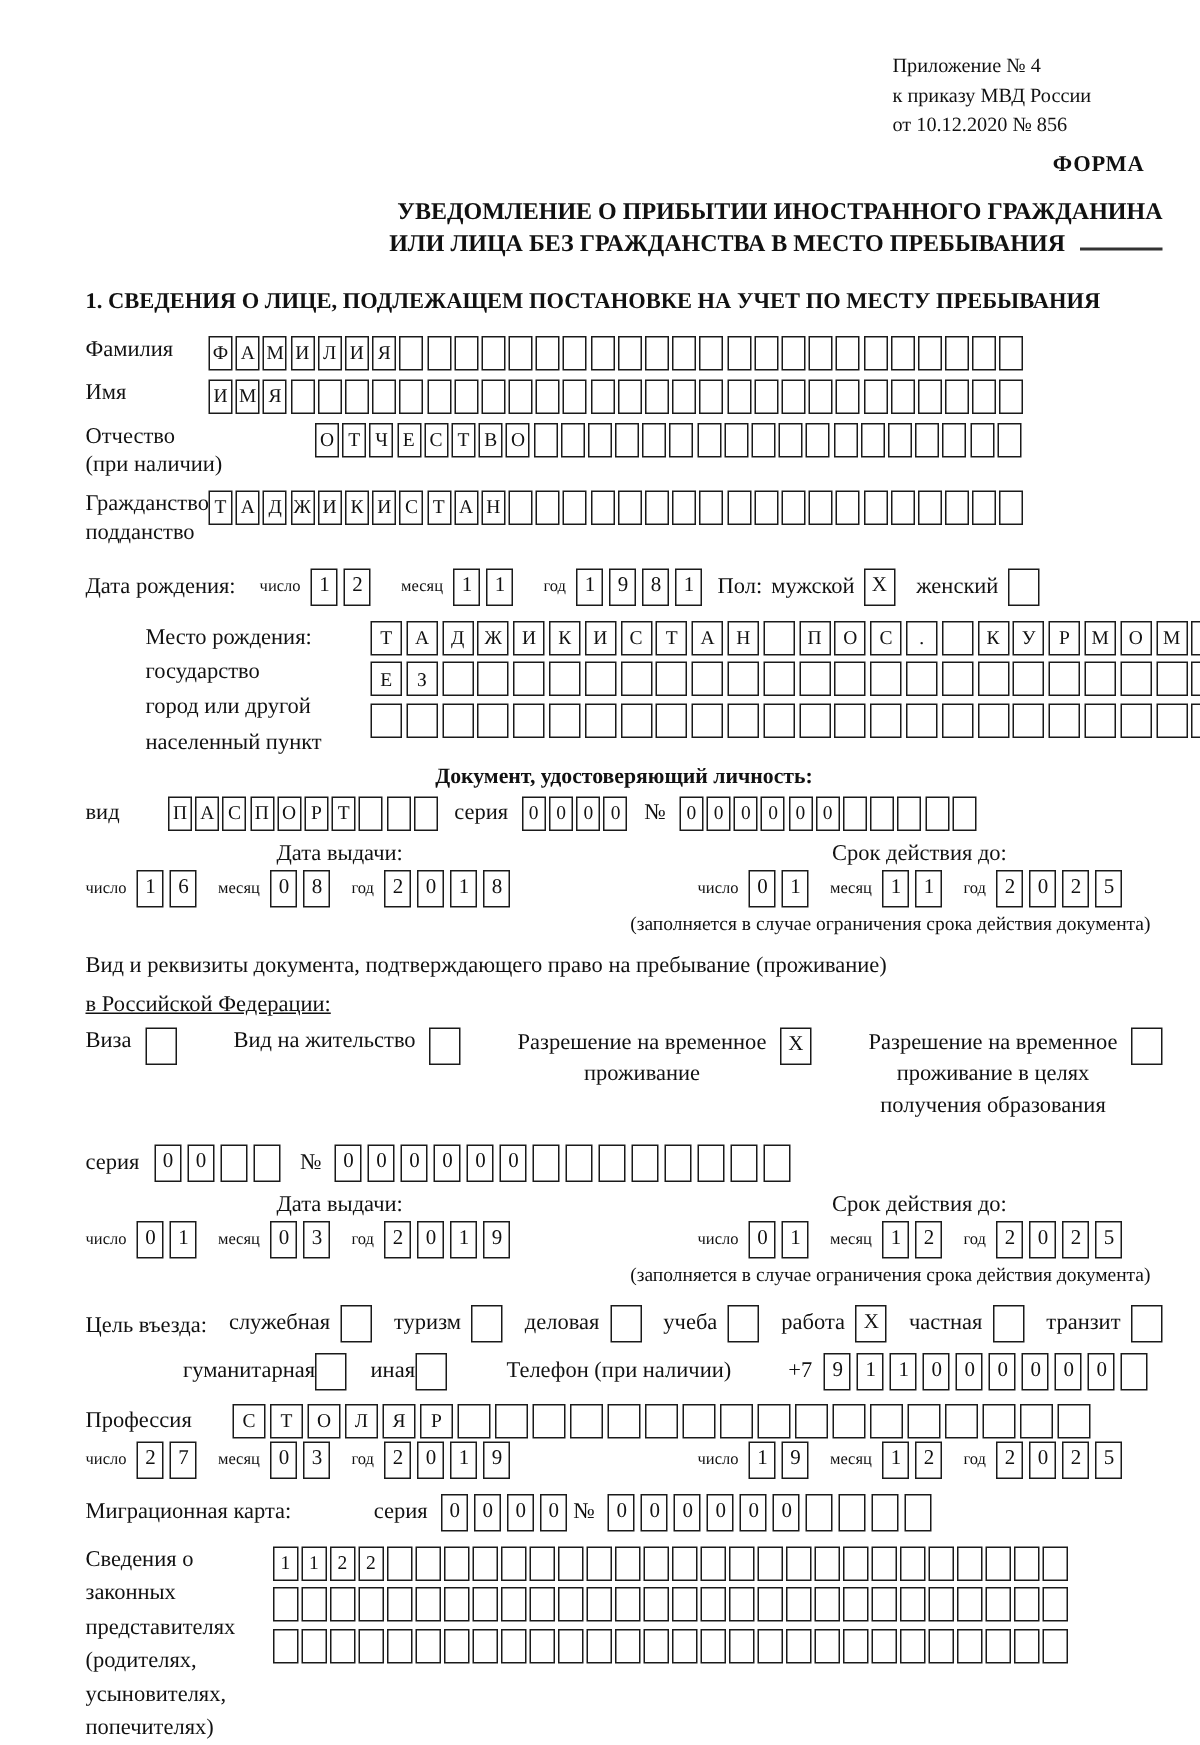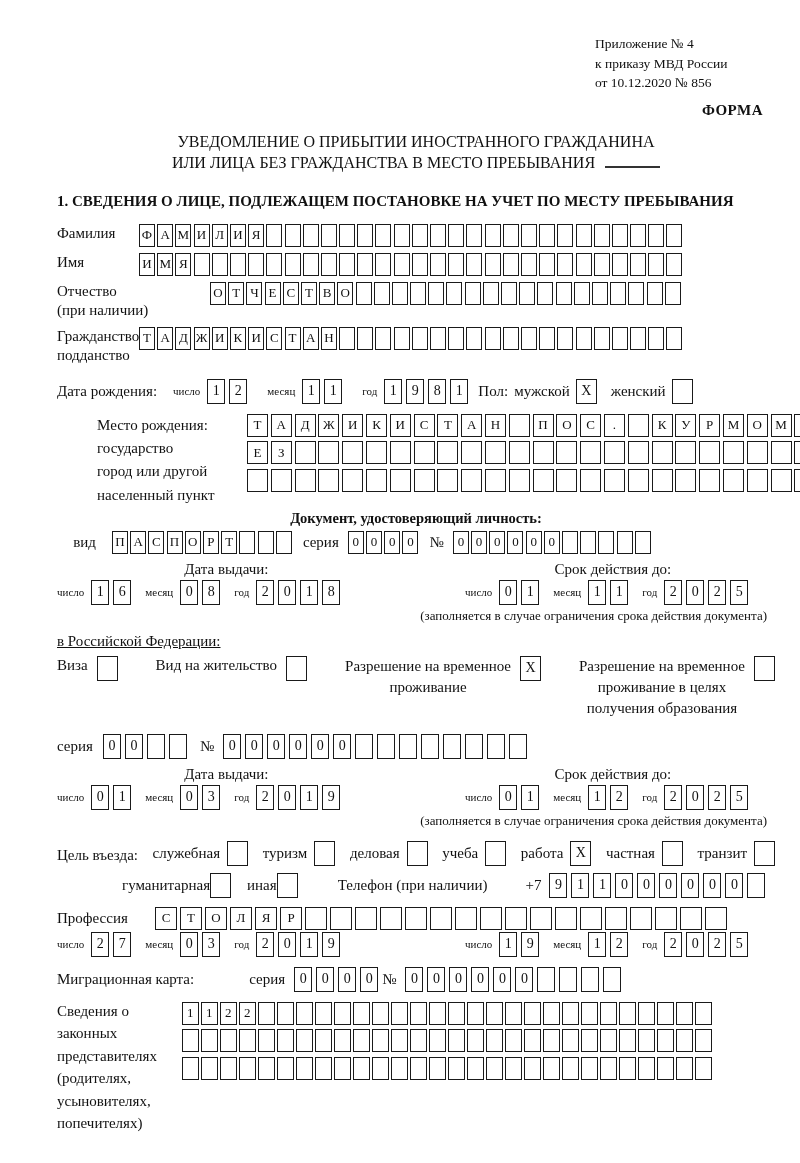--- a/index.html
+++ b/index.html
@@ -10,21 +10,21 @@
     color:#111; font-size:15px;
   }
   .page { width:800px; height:1163px; padding:34px 25px 0 57px; }
 
   
   .hdr-block { margin-left:538px; width:180px; font-size:13.5px; line-height:1.45; }
   .hdr-block .sub { margin-top:5px; }
   .form-label { text-align:right; padding-right:12px; font-weight:bold; font-size:15px; margin-top:9px; letter-spacing:.5px; }
 
   
-  .title { text-align:center; font-weight:normal; font-size:16px; line-height:1.35; margin-top:12px; }
+  .title { text-align:right; font-weight:bold; font-size:16px; line-height:1.35; margin-top:12px; }
   .title-underline { display:inline-block; width:55px; border-bottom:2px solid #333; margin-left:10px; }
   .sec-heading { font-weight:bold; font-size:15px; margin-top:19px; }
 
   
   .row { display:flex; align-items:flex-start; }
   .lbl { font-size:15px; line-height:1.3; flex-shrink:0; }
   .cells { display:flex; flex-wrap:nowrap; }
   .cell {
     width:16px; height:23px; border:1.6px solid #1a1a1a; margin-right:2.2px;
     display:inline-flex; align-items:center; justify-content:center;
@@ -50,21 +50,21 @@
   .r-birthdate { margin-top:13px; align-items:center; }
   .r-birthdate > * { margin-right:6px; }
   .dl { font-size:11px; margin:0 7px 0 10px; flex-shrink:0; }
   .dl.first { margin-left:0; }
   .b-birthplace { margin-top:10px; }
   .b-birthplace .lbl { width:150px; line-height:1.55;margin-left:40px; }
   .cellstack > .cells { margin-bottom:4.5px; }
 
   .doc-heading { text-align:center; font-weight:bold; font-size:14.5px; margin-top:3px; }
   .r-vid { margin-top:4px; align-items:center; }
-  .r-vid .lbl-vid { width:55px;text-align:center; }
+  .r-vid .lbl-vid { width:55px; }
   .inline-lbl { margin:0 9px; flex-shrink:0; }
 
   .date-hdr { display:flex; font-size:15px; margin-top:7px; }
   .dh-left { width:345px; text-align:center; }
   .dh-right { width:330px; text-align:center; margin-left:55px; }
   .date-vals { display:flex; margin-top:2px; align-items:center; }
   .dg { display:flex; align-items:center; }
   .dg-left { width:360px; }
   .dg-right { margin-left:48px; }
   .note-right { font-size:13px; text-align:right; padding-right:8px; margin-top:3px; }
@@ -443,20 +443,21 @@
       <span class="dcells">
           <span class="cell">2</span>
           <span class="cell">0</span>
           <span class="cell">2</span>
           <span class="cell">5</span>
         </span>
     </div>
   </div>
   <div class="note-right">(заполняется в случае ограничения срока действия документа)</div>
 
+  <div class="intro">Вид и реквизиты документа, подтверждающего право на пребывание (проживание)</div>
   <div class="intro intro2">в Российской Федерации:</div>
 
   <div class="row r-permits" style="justify-content:space-between;">
     <div class="opt">
       <span class="lbl">Виза</span>
       <span class="cb"></span>
     </div>
     <div class="opt">
       <span class="lbl">Вид на жительство</span>
       <span class="cb"></span>

